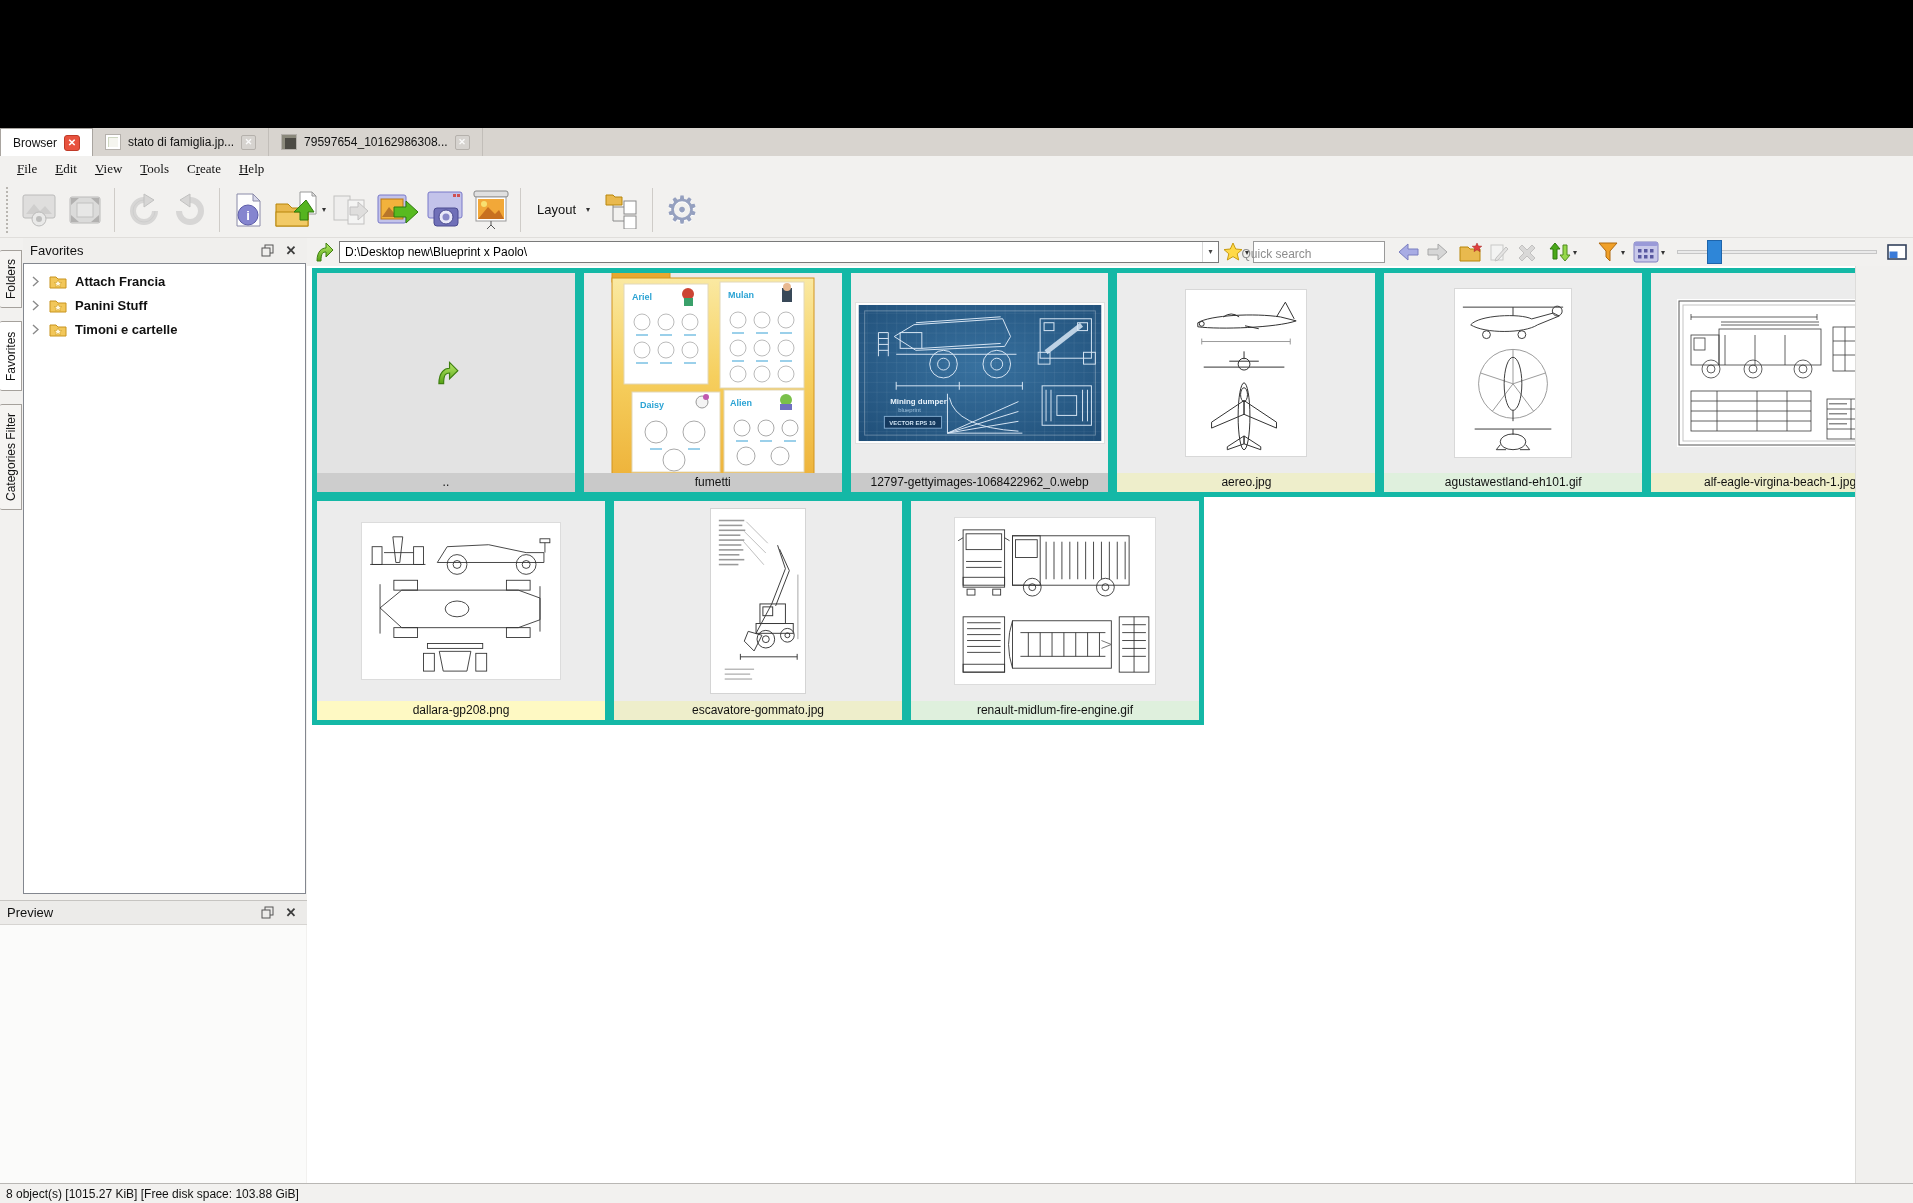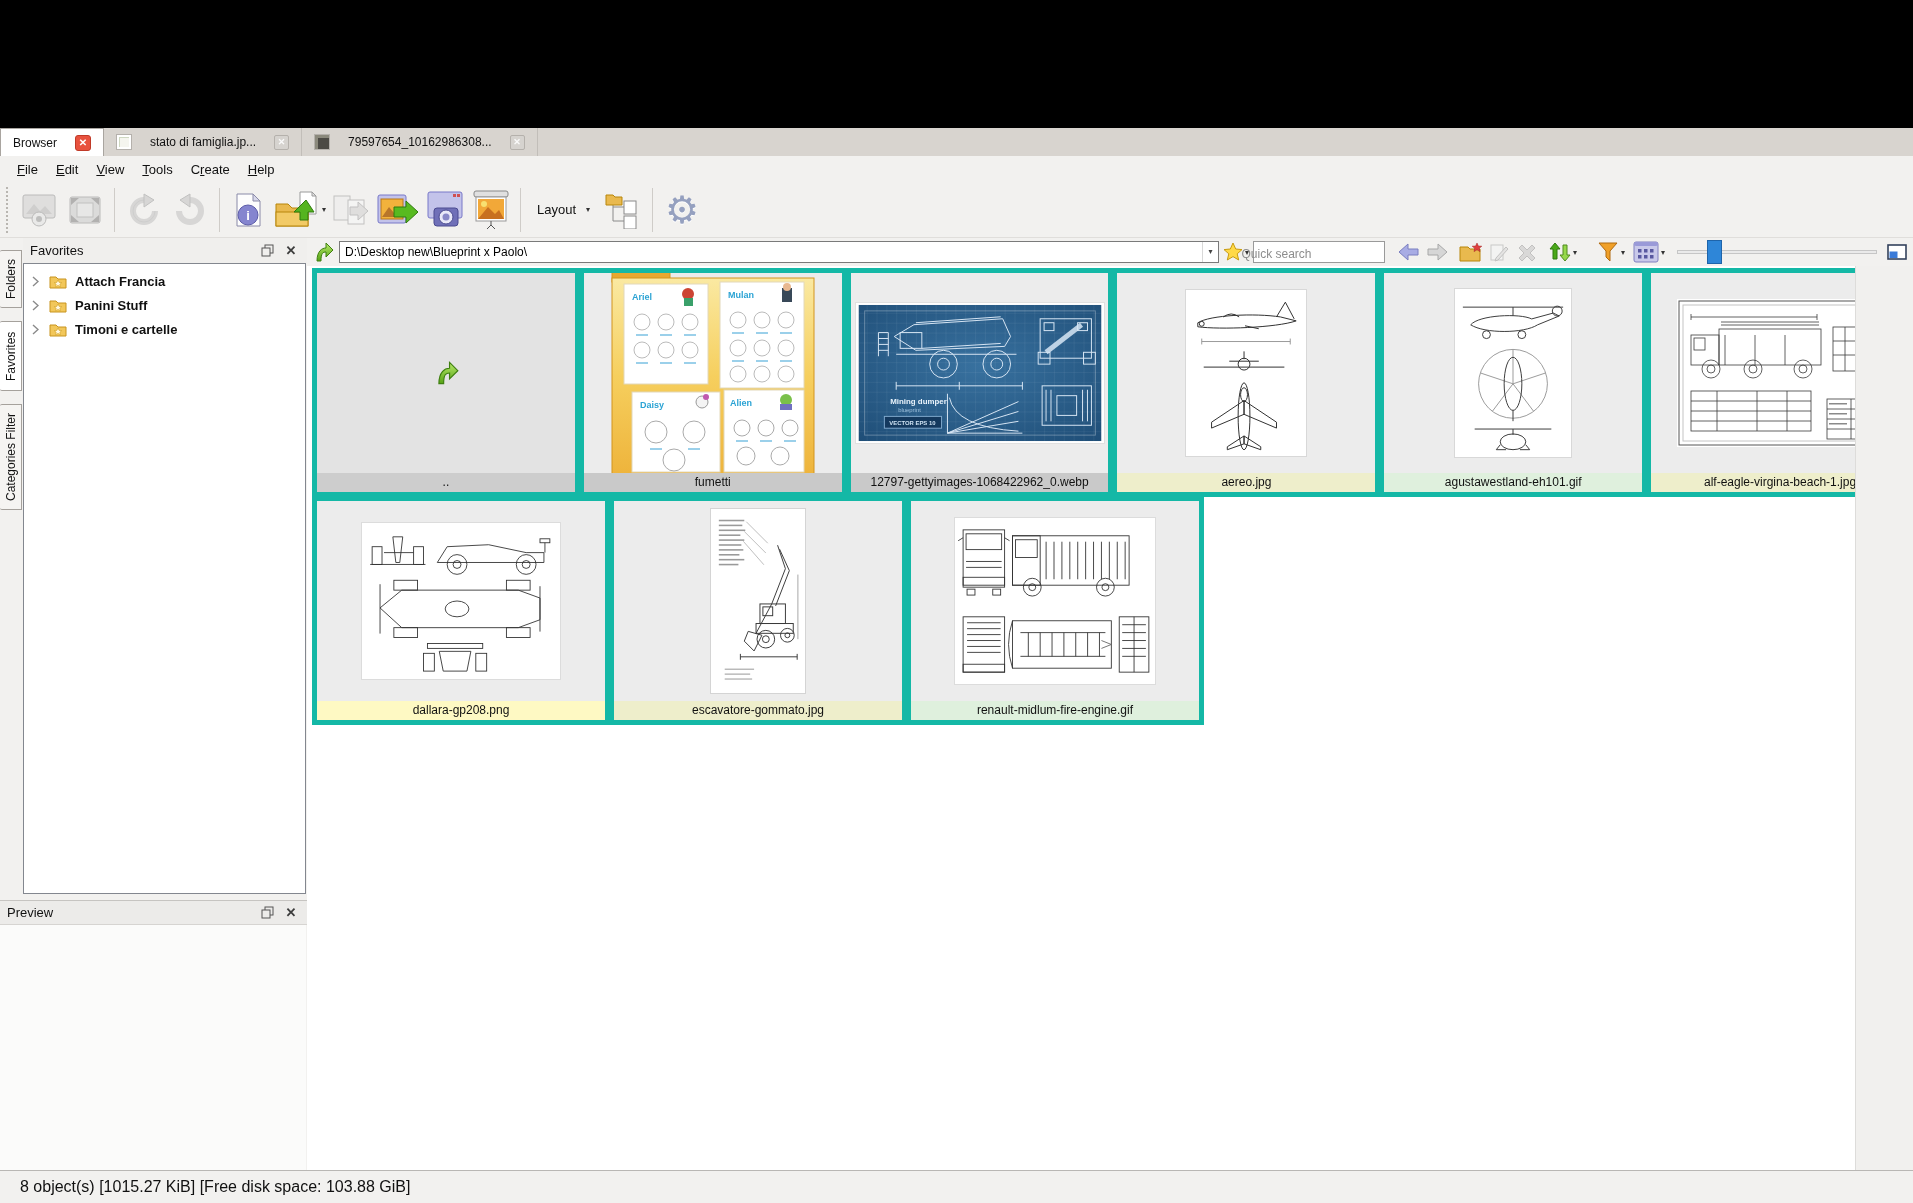--- a/index.html
+++ b/index.html
@@ -3,33 +3,33 @@
 <meta charset="utf-8">
 <style>
   html,body{margin:0;padding:0;background:#000;}
   *{box-sizing:border-box;}
   .screen{position:relative;width:1913px;height:1203px;background:#000;overflow:hidden;
           font-family:"Liberation Sans",sans-serif;color:#111;font-size:12px;}
   .app{position:absolute;left:0;top:128px;right:0;bottom:0;background:#f2f1ef;}
 
   
   .tabbar{position:absolute;left:0;top:0;width:100%;height:28px;background:#d8d4cf;display:flex;align-items:stretch;}
-  .tab{display:flex;align-items:center;gap:18px;padding:0 12px;font-size:12px;border-right:1px solid #c2beb9;cursor:default;}
+  .tab{display:flex;align-items:center;gap:7px;padding:0 12px;font-size:12px;border-right:1px solid #c2beb9;cursor:default;}
   .tab.active{background:#fff;border:1px solid #a9a5a0;border-bottom:none;}
   .tab-close-red{width:16px;height:16px;background:#e8523e;border:1px solid #c03a28;border-radius:3px;color:#fff;
                  font-size:10px;font-weight:bold;line-height:14px;text-align:center;}
   .tab-close-grey{width:15px;height:15px;background:#d6d3cf;border:1px solid #b5b1ac;border-radius:2px;color:#fafafa;
                   font-size:9px;font-weight:bold;line-height:13px;text-align:center;}
   .tab-thumb{width:16px;height:16px;border:1px solid #b5b1ac;}
   .tab-thumb.light{background:#f5f5ef;box-shadow:inset 0 0 0 2px #fff, inset 3px 3px 0 #cfd8c2;}
   .tab-thumb.dark{background:#4c4a44;box-shadow:inset 3px 3px 0 #8b897c;}
 
   
   .menubar{position:absolute;left:0;top:28px;width:100%;height:26px;background:#f2f1ef;display:flex;align-items:center;padding-left:8px;}
-  .menu-item{padding:3px 9px;font-size:13px;}
+  .menu-item{padding:3px 9px;font-size:13px;font-family:Liberation Serif, serif;}
   .menu-item .u{text-decoration:underline;}
 
   
   .toolbar{position:absolute;left:0;top:54px;width:100%;height:56px;background:#f2f1ef;display:flex;align-items:center;padding-left:4px;border-bottom:1px solid #e0dedb;}
   .tb-handle{width:5px;height:46px;border-left:2px dotted #b9b6b1;margin:0 5px 0 2px;}
   .tbtn{height:50px;min-width:46px;display:flex;align-items:center;justify-content:center;border-radius:3px;padding:0 2px;}
   .tb-sep{width:1px;height:44px;background:#cfccc8;margin:0 6px;}
   .dis{filter:grayscale(1) opacity(.55);}
   .caret{font-size:8px;color:#333;margin-left:2px;}
   .layout-btn{display:flex;align-items:center;gap:8px;font-size:13px;padding:0 10px;height:44px;border-radius:3px;}
@@ -79,22 +79,22 @@
   .cell{width:298px;height:229px;border:5px solid #14b8a6;margin-right:-1px;display:flex;flex-direction:column;background:#ececec;}
   .thumb{flex:1;display:flex;align-items:center;justify-content:center;overflow:hidden;}
   .flabel{height:19px;line-height:19px;text-align:center;font-size:12px;background:#c9c9c9;white-space:nowrap;overflow:hidden;}
   .cat-up{background:#e3e3e3;}
   .cat-up .flabel{background:#cdcdcd;}
   .cat-jpeg .flabel{background:#eeeecb;}
   .cat-gif .flabel{background:#dff0dd;}
   .cat-png .flabel{background:#fef9c3;}
 
   
-  .statusbar{position:absolute;left:0;bottom:0;width:100%;height:33px;background:#f2f1ef;border-top:1px solid #b9b7b4;
-             display:flex;align-items:center;padding-left:20px;font-size:16px;}
+  .statusbar{position:absolute;left:0;bottom:0;width:100%;height:20px;background:#f2f1ef;border-top:1px solid #b9b7b4;
+             display:flex;align-items:center;padding-left:6px;font-size:12px;}
 </style>
 </head>
 <body>
 
 <div class="screen">
   <div class="app">
 
     <div class="tabbar">
       <div class="tab active">
         <span>Browser</span>

